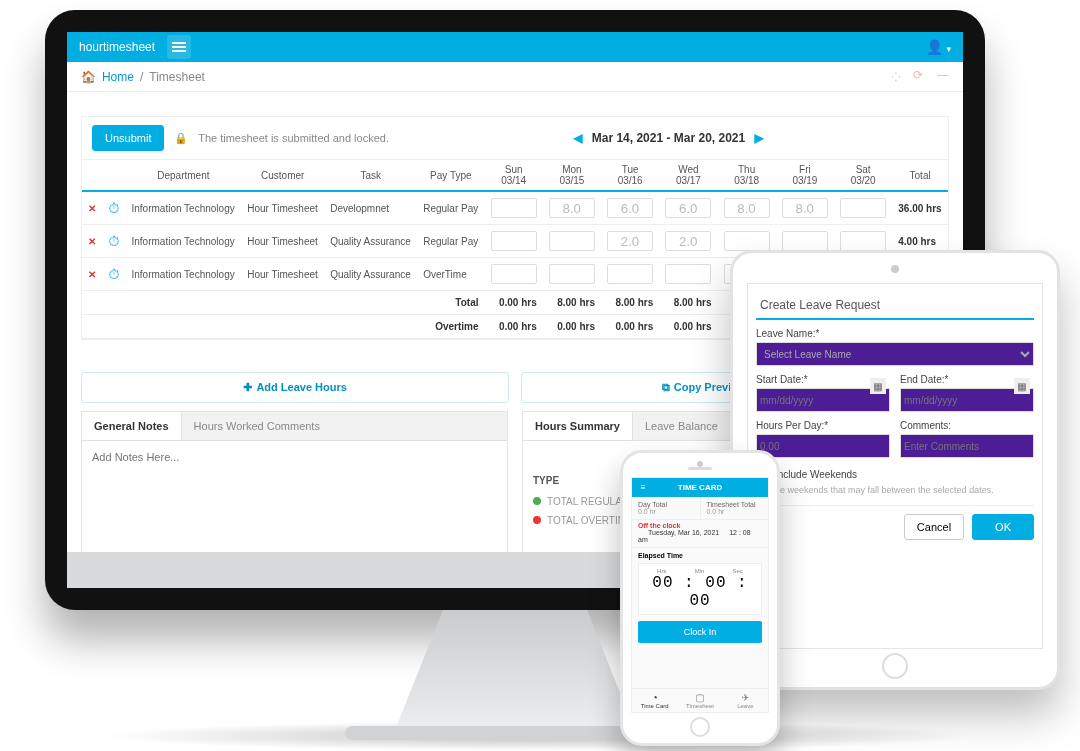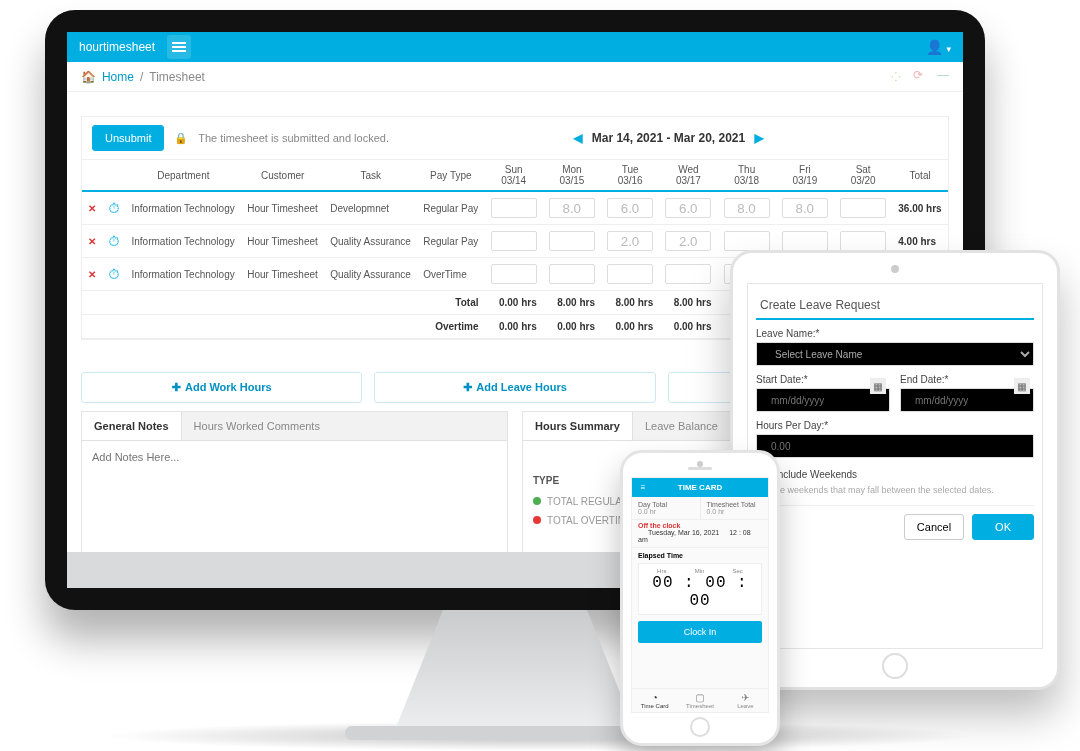--- a/index.html
+++ b/index.html
@@ -72,21 +72,21 @@
   .dot.g { background:#4caf50; } .dot.r { background:#e53935; }
 
   
   .ipad { position:absolute; right:20px; top:250px; width:330px; height:440px; background:#fff; border:3px solid #e2e2e2; border-radius:22px; box-shadow:0 25px 40px rgba(0,0,0,.25); padding:30px 14px 38px; }
   .ipad-cam { position:absolute; top:12px; left:50%; transform:translateX(-50%); width:8px; height:8px; border-radius:50%; background:#ccc; }
   .ipad-home { position:absolute; bottom:8px; left:50%; transform:translateX(-50%); width:26px; height:26px; border-radius:50%; border:2px solid #ddd; }
   .ipad-screen { width:100%; height:100%; border:1px solid #e5e5e5; padding:8px; font-size:10px; color:#444; }
   .modal-title { font-size:12px; color:#555; padding:6px 4px; border-bottom:2px solid #00aee1; margin-bottom:8px; }
   .fld { margin-bottom:8px; }
   .fld label { display:block; margin-bottom:3px; font-size:10px; }
-  .in { width:100%; height:24px; border:1px solid #ddd; padding:0 14px; font-size:10px; color:#aaa; background:#000000; }
+  .in { width:100%; height:24px; border:1px solid #ddd; padding:0 3px; font-size:10px; color:#aaa; background:#4c1d95; }
   .two { display:flex; gap:10px; }
   .two > .fld { flex:1; }
   .dateico { position:relative; }
   .dateico .cal { position:absolute; right:4px; top:4px; width:16px; height:16px; background:#eee; display:flex; align-items:center; justify-content:center; font-size:10px; color:#666; }
   .chk-row { display:flex; align-items:center; gap:6px; font-size:10px; margin-top:2px; }
   .note { font-size:9px; color:#aaa; margin:4px 0 10px; }
   .modal-actions { display:flex; justify-content:flex-end; gap:8px; border-top:1px solid #eee; padding-top:8px; }
 
   
   .iphone { position:absolute; left:620px; top:450px; width:160px; height:296px; background:#fff; border:3px solid #e4e4e4; border-radius:22px; box-shadow:0 18px 30px rgba(0,0,0,.25); padding:24px 8px 30px; }
@@ -251,21 +251,20 @@
               <td>1.50 hrs</td>
               <td>0.50 hrs</td>
               <td></td>
               <td></td>
           </tr>
         </tbody>
       </table>
     </div>
 
     <div class="triple">
-      <div class="wide-btn"><span class="plus">✚</span><span>Add Work Hours</span></div>
       <div class="wide-btn"><span class="plus">✚</span><span>Add Leave Hours</span></div>
       <div class="wide-btn"><span class="cp">⧉</span><span>Copy Previous Timesheet</span></div>
     </div>
 
     <div class="lower">
       <div class="tabs-card">
         <div class="tabs">
           <div class="tab active">General Notes</div>
           <div class="tab">Hours Worked Comments</div>
         </div>
@@ -310,20 +309,24 @@
       <div class="fld dateico">
         <label>End Date:*</label>
         <input class="in" placeholder="mm/dd/yyyy" style="">
         <span class="cal">▦</span>
       </div>
     </div>
     <div class="two">
       <div class="fld">
         <label>Hours Per Day:*</label>
         <input class="in" placeholder="0.00" style="">
+      </div>
+      <div class="fld">
+        <label>Comments:</label>
+        <input class="in" placeholder="Enter Comments" style="">
       </div>
     </div>
     <div class="chk-row">
       <input type="checkbox" style="">
       <span>Include Weekends</span>
     </div>
     <div class="note">Include weekends that may fall between the selected dates.</div>
     <div class="modal-actions">
       <button class="btn">Cancel</button>
       <button class="btn btn-primary" style="padding:6px 22px">OK</button>

